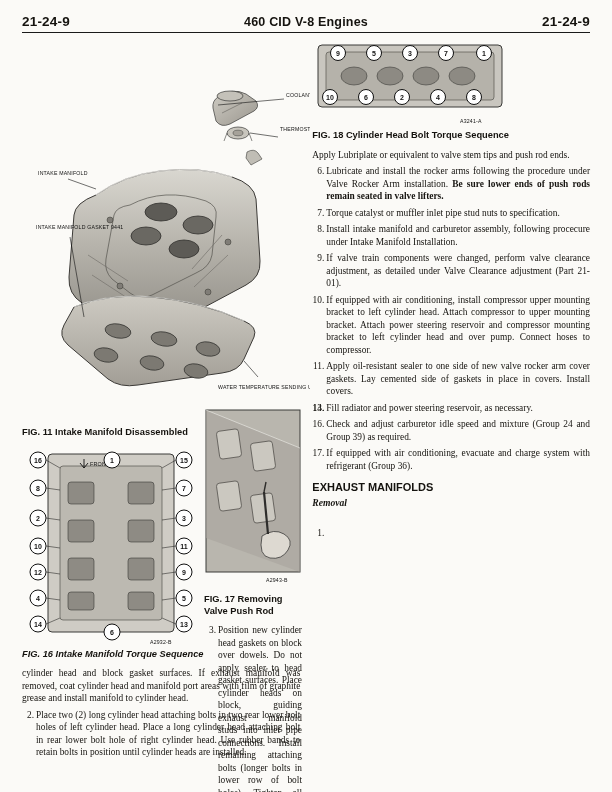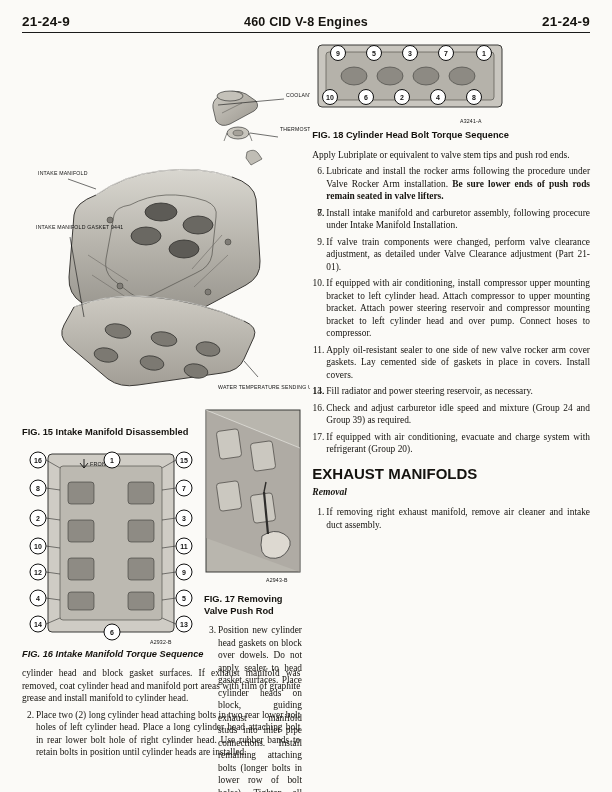--- a/index.html
+++ b/index.html
@@ -58,24 +58,24 @@
     text-align:justify;
   }
   ol.steps li .num{
     position:absolute;left:0;top:0;
     width:12px;text-align:right;
     font-size:9.4px;
   }
   .bold{font-weight:bold;}
   .sub{
     font-family:"Liberation Sans", sans-serif;
-    font-weight:bold;font-size:15px;
+    font-weight:bold;font-size:11px;
     margin:8px 0 1px 0;
   }
-  .subi{font-style:italic;font-size:9.6px;font-weight:bold;margin:2px 0 8px 0;}
+  .subi{font-style:italic;font-size:9.6px;font-weight:bold;margin:2px 0 18px 0;}
   
   svg{display:block;}
   .lbl{font-family:"Liberation Sans", sans-serif;font-size:5.2px;fill:#111;letter-spacing:.2px;}
   .lblb{font-family:"Liberation Sans", sans-serif;font-size:5.4px;fill:#111;letter-spacing:.2px;}
   .cnum{font-family:"Liberation Sans", sans-serif;font-size:7px;fill:#111;font-weight:bold;text-anchor:middle;}
 </style>
 </head>
 <body>
 
 <div class="page">
@@ -164,21 +164,21 @@
             <text class="lbl" x="16" y="136">INTAKE MANIFOLD</text>
             <path d="M62 278 l-14 -80" stroke="#111" stroke-width="0.6" fill="none"></path>
             <text class="lbl" x="14" y="190">INTAKE MANIFOLD GASKET 9441</text>
             <path d="M222 322 l14 16" stroke="#111" stroke-width="0.6" fill="none"></path>
             <text class="lbl" x="196" y="350">WATER TEMPERATURE SENDING UNIT-10337</text>
           </g>
 
           <text class="lbl" x="232" y="378">A2946-E</text>
         </svg>
       </div>
-      <div class="figcap">FIG. 15 Intake Manifold Disassembled</div>
+      <div class="figcap">FIG. 11 Intake Manifold Disassembled</div>
 
       <div class="figbox">
         <svg width="178" height="200" viewBox="0 0 178 200">
           <rect x="26" y="8" width="126" height="178" rx="4" fill="#cfccc5" stroke="#3a3a38" stroke-width="1"></rect>
           <rect x="38" y="20" width="102" height="154" rx="3" fill="#bcb9b1" stroke="#55534e" stroke-width="0.7"></rect>
 
           <g fill="#8e8b84" stroke="#3a3a38" stroke-width="0.6">
             <rect x="46" y="36" width="26" height="22" rx="3"></rect>
             <rect x="106" y="36" width="26" height="22" rx="3"></rect>
             <rect x="46" y="74" width="26" height="22" rx="3"></rect>
@@ -292,20 +292,21 @@
       <div class="body">
         <p>Apply Lubriplate or equivalent to valve stem tips and push rod ends.</p>
         <ol class="steps">
           <li>
             <span class="num">6.</span>
             <span>Lubricate and install the rocker arms following the procedure under Valve Rocker Arm installation.</span>
             <span class="bold">Be sure lower ends of push rods remain seated in valve lifters.</span>
           </li>
           <li>
             <span class="num">7.</span>
+            <span>Torque catalyst or muffler inlet pipe stud nuts to specification.</span>
           </li>
           <li>
             <span class="num">8.</span>
             <span>Install intake manifold and carburetor assembly, following procecure under Intake Manifold Installation.</span>
           </li>
           <li>
             <span class="num">9.</span>
             <span>If valve train components were changed, perform valve clearance adjustment, as detailed under Valve Clearance adjustment (Part 21-01).</span>
           </li>
           <li>
@@ -322,34 +323,33 @@
           <li>
             <span class="num">14.</span>
             <span>Fill radiator and power steering reservoir, as necessary.</span>
           </li>
           <li>
             <span class="num">16.</span>
             <span>Check and adjust carburetor idle speed and mixture (Group 24 and Group 39) as required.</span>
           </li>
           <li>
             <span class="num">17.</span>
-            <span>If equipped with air conditioning, evacuate and charge system with refrigerant (Group 20).</span>
+            <span>If equipped with air conditioning, evacuate and charge system with refrigerant (Group 36).</span>
           </li>
           <li>
             <span class="num"></span>
             <span></span>
           </li>
         </ol>
 
         <div class="sub">EXHAUST MANIFOLDS</div>
         <div class="subi">Removal</div>
         <ol class="steps">
           <li>
             <span class="num">1.</span>
-            <span>If removing right exhaust manifold, remove air cleaner and intake duct assembly.</span>
           </li>
         </ol>
       </div>
     </div>
   </div>
 
   <div style="position:absolute;left:204px;top:408px;width:98px;">
     <svg width="98" height="178" viewBox="0 0 98 178">
       <rect x="2" y="2" width="94" height="162" fill="#b9b6ae" stroke="#3a3a38" stroke-width="1"></rect>
       <path d="M2 2 L96 40 L96 164 L2 130 Z" fill="#a8a49c" opacity=".6"></path>

